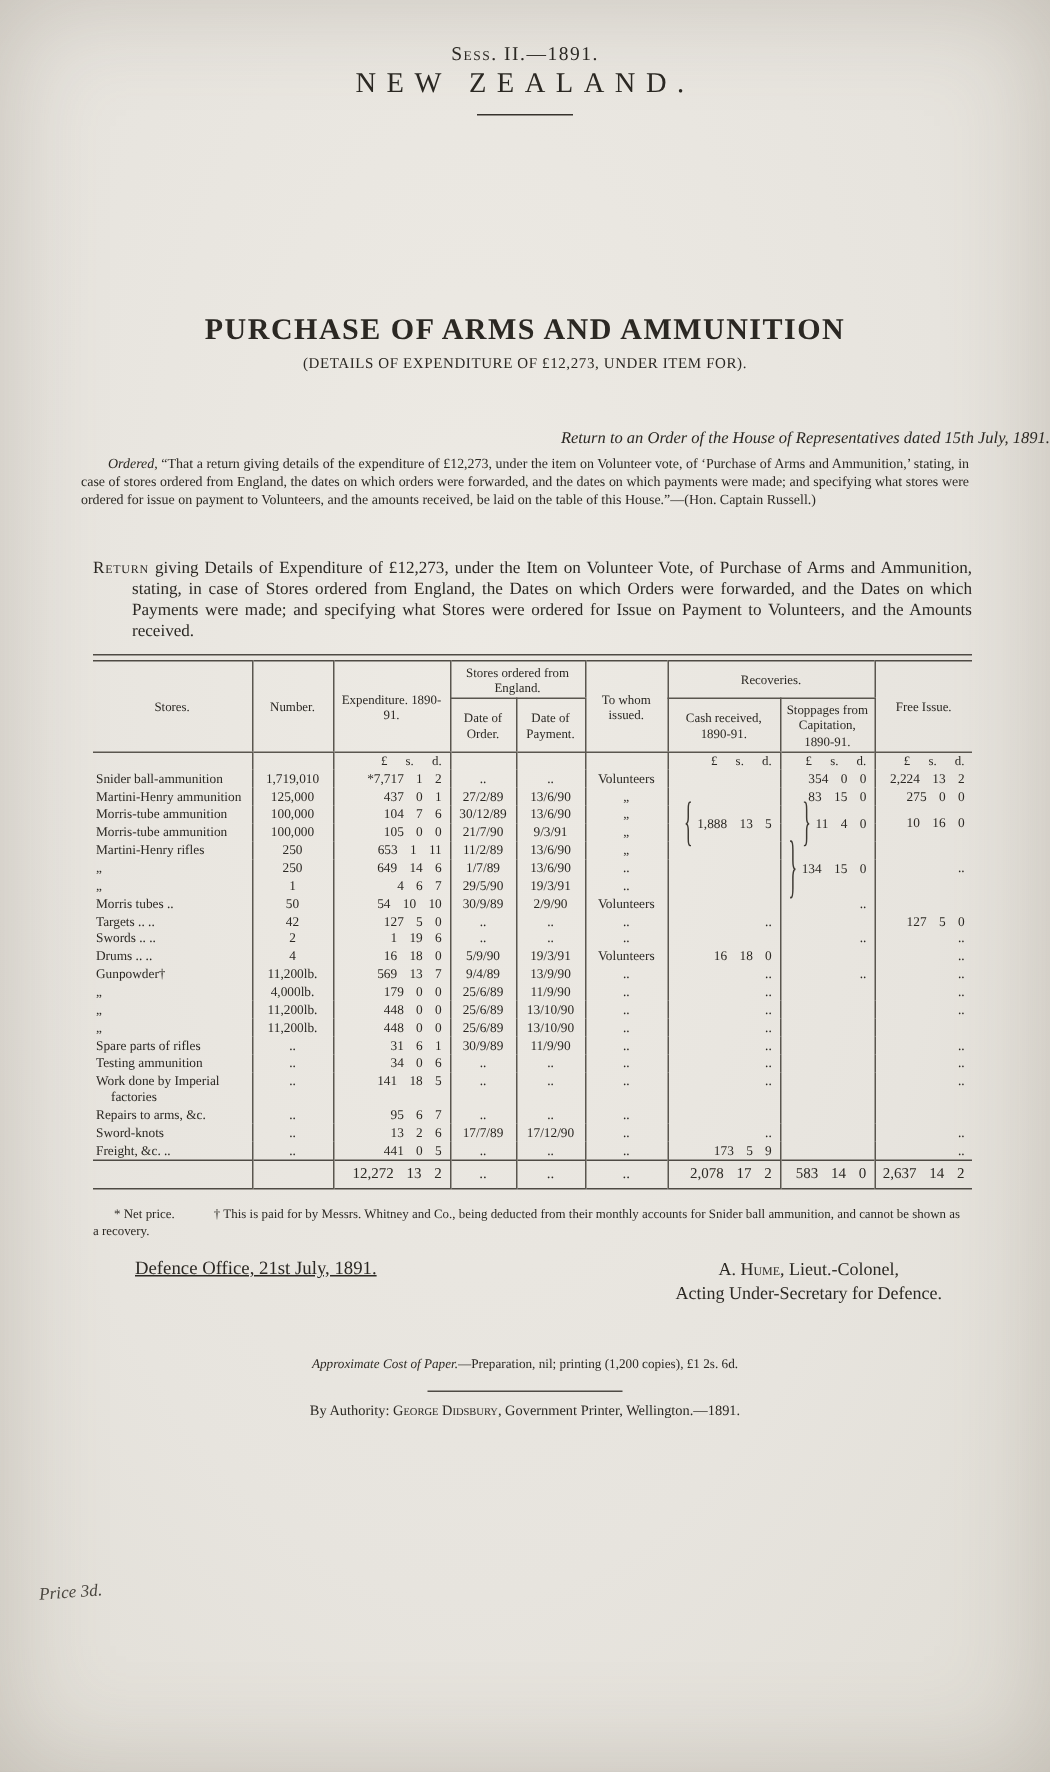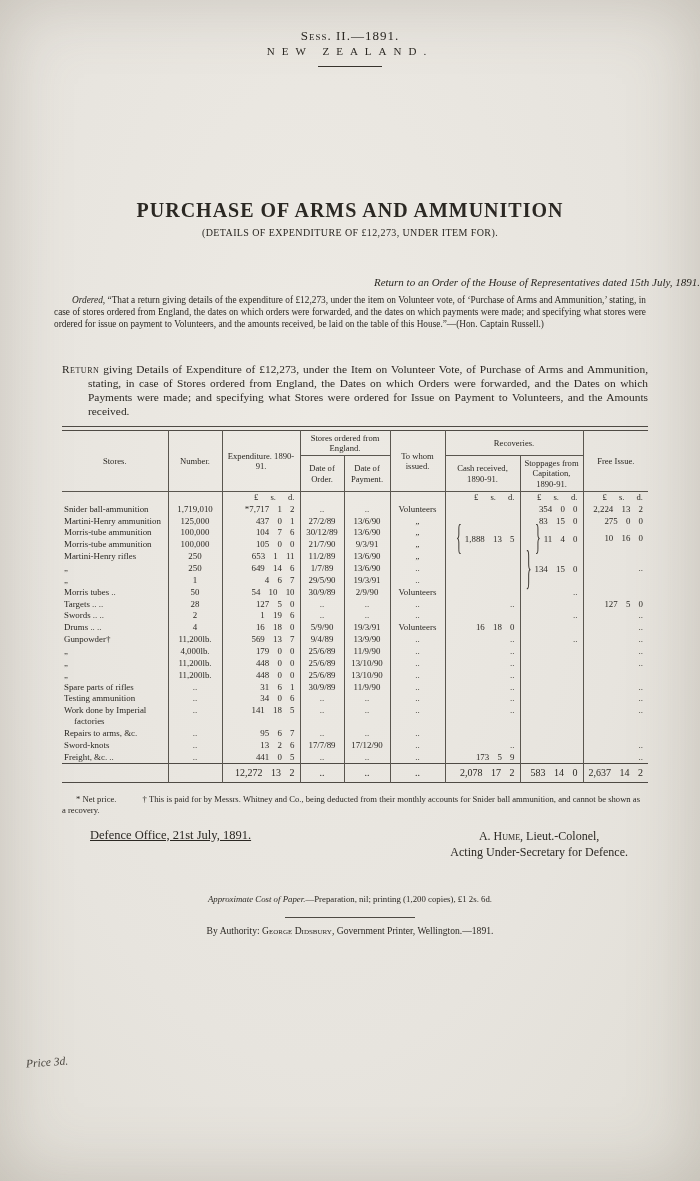--- a/index.html
+++ b/index.html
@@ -13,21 +13,21 @@
     position: relative;
     width: 700px;
     height: 1181px;
     background: #e9e6e0;
     background-image: radial-gradient(ellipse at 45% 35%, #edeae4 0%, #e7e4de 60%, #e0ddd5 100%);
     box-shadow: inset 0 0 70px rgba(115,105,90,0.28);
     overflow: hidden;
   }
   .doc-number { padding-top: 50px; padding-right: 50px; text-align: right; font-size: 13.5px; letter-spacing: 0.5px; }
   .session { margin-top: 28px; text-align: center; font-size: 13px; font-variant: small-caps; letter-spacing: 1px; }
-  .country { margin-top: 1px; text-align: center; font-size: 11px; letter-spacing: 7px; }
+  .country { margin-top: 1px; text-align: center; font-size: 19px; letter-spacing: 7px; }
   .rule-short { width: 64px; border-top: 1.6px solid #37332d; margin: 9px auto 0 auto; }
   .main-title { margin-top: 132px; text-align: center; font-size: 20px; font-weight: bold; letter-spacing: 1px; }
   .subtitle { margin-top: 5px; text-align: center; font-size: 10px; letter-spacing: 0.4px; }
   .return-order { margin-top: 38px; text-align: right; font-style: italic; font-size: 11px; }
   .ordered { margin: 7px auto 0 auto; width: 592px; font-size: 9.3px; line-height: 1.27; text-align: justify; text-indent: 18px; }
   .ordered .ital { font-style: italic; }
   .return-par { margin-top: 33px; padding: 0 52px 0 62px; font-size: 11.4px; line-height: 1.22; text-align: justify; }
   .return-par .inner { display: block; padding-left: 26px; text-indent: -26px; }
   .return-par .sc { font-variant: small-caps; letter-spacing: 0.5px; }
 
@@ -204,21 +204,21 @@
             <td class="c-money"><span>54 10 10</span></td>
             <td class="c-date"><span>30/9/89</span></td>
             <td class="c-date"><span>2/9/90</span></td>
             <td class="c-issued"><span>Volunteers</span></td>
             <td class="c-money"><span></span></td>
             <td class="c-money"><span>..</span></td>
             <td class="c-money"><span></span></td>
           </tr>
           <tr>
             <td class="c-stores no-bl"><span>Targets .. ..</span></td>
-            <td class="c-number"><span>28</span></td>
+            <td class="c-number"><span>42</span></td>
             <td class="c-money"><span>127 5 0</span></td>
             <td class="c-date"><span>..</span></td>
             <td class="c-date"><span>..</span></td>
             <td class="c-issued"><span>..</span></td>
             <td class="c-money"><span>..</span></td>
             <td class="c-money"><span></span></td>
             <td class="c-money"><span>127 5 0</span></td>
           </tr>
           <tr>
             <td class="c-stores no-bl"><span>Swords .. ..</span></td>

